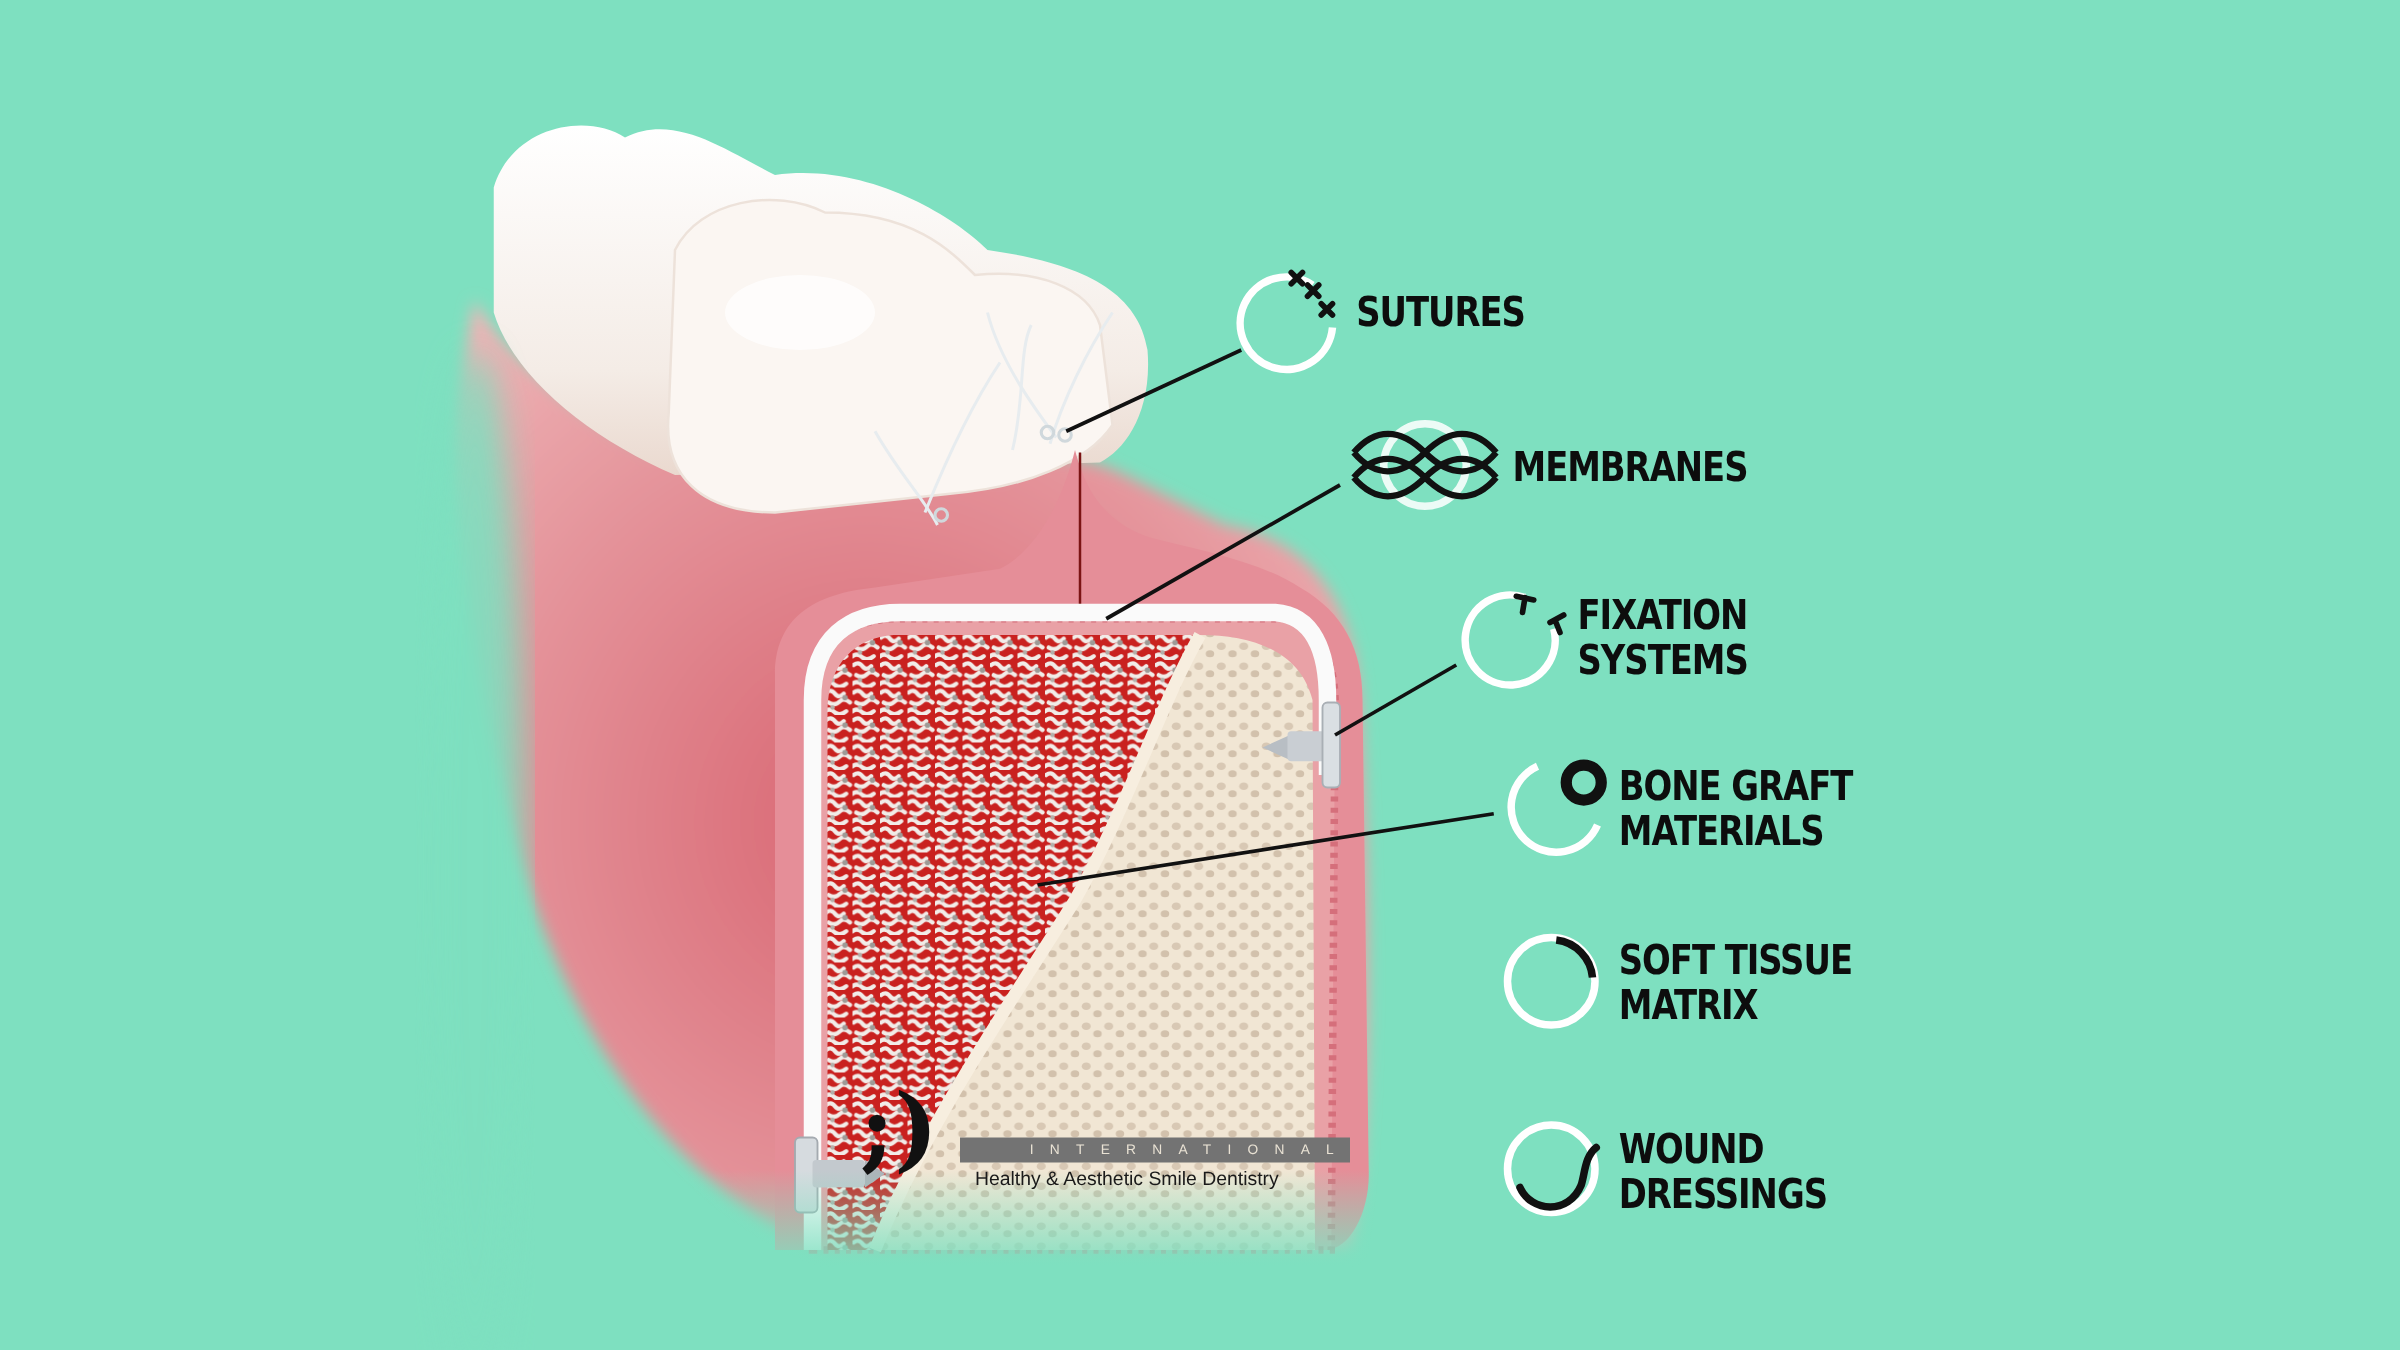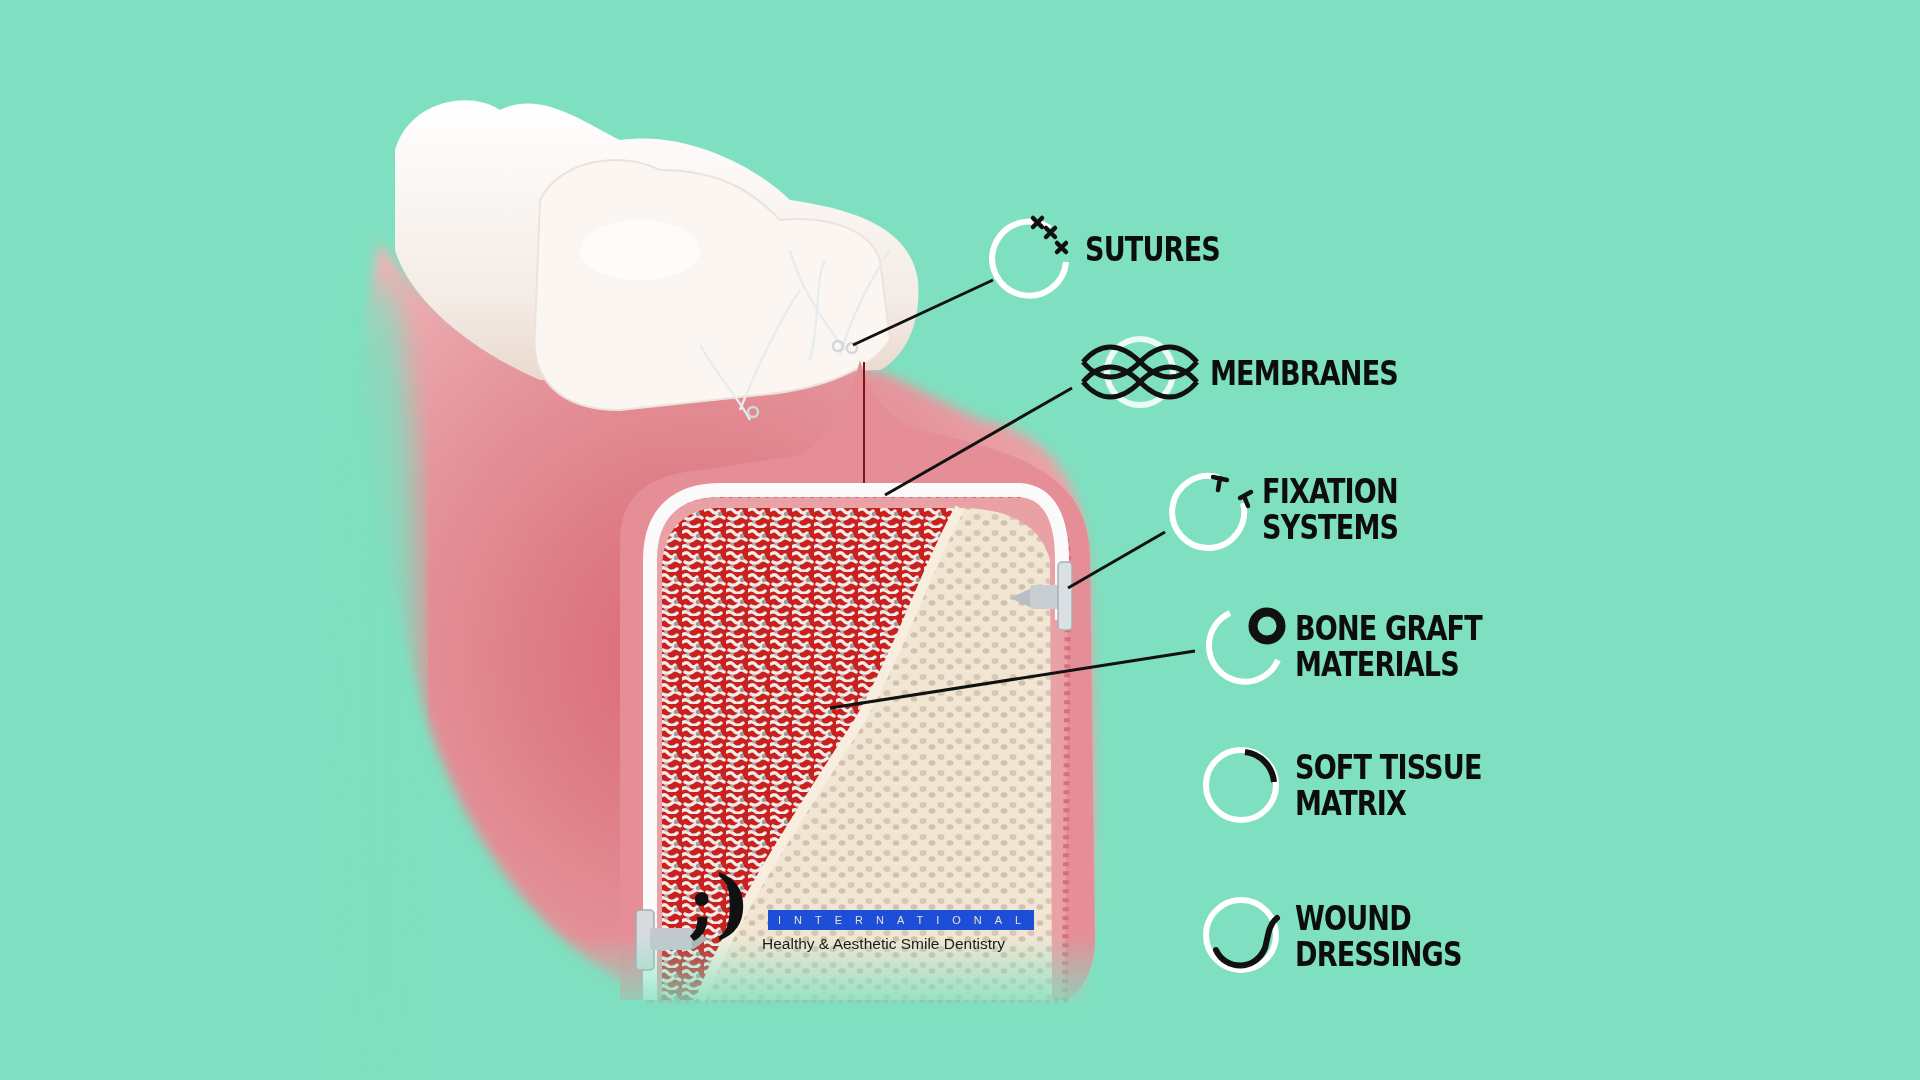--- a/index.html
+++ b/index.html
@@ -5,22 +5,22 @@
   html, body { margin:0; padding:0; }
   body { width:1920px; height:1080px; background:#7EE0C0; overflow:hidden; position:relative; font-family:"Liberation Sans", sans-serif; }
   .stage { position:absolute; left:0; top:0; width:1920px; height:1080px;text-decoration:underline; }
   svg.art { position:absolute; left:0; top:0; }
   .label { position:absolute; color:#0d0d0d; font-family:"DejaVu Sans", sans-serif; font-weight:bold; font-size:33px; line-height:36px; letter-spacing:-1px; transform:scaleX(0.82); transform-origin:left top; white-space:nowrap; }
   .label span { display:block; }
   .logo { position:absolute; left:680px; top:855px; width:360px; height:110px; }
   .logo-mark { position:absolute; left:8px; top:8px; font-family:"DejaVu Serif", serif; font-size:74px; line-height:80px; color:#111; font-weight:bold; }
   .logo-name { position:absolute; left:86px; top:0; font-family:"Liberation Serif", serif; font-size:52px; line-height:56px; color:#111; letter-spacing:1px; }
   .logo-name .big { font-size:62px; }
-  .logo-intl { position:absolute; left:88px; top:55px; width:266px; height:20px; background:#1d4ed8; color:#e9e2d4; font-family:"Liberation Sans", sans-serif; font-size:11px; line-height:20px; letter-spacing:13px; text-align:right; text-indent:10px; }
-  .logo-tag { position:absolute; left:82px; top:80px; font-family:"Liberation Sans", sans-serif; font-size:15.5px; color:#1a1a1a; white-space:nowrap; }
+  .logo-intl { position:absolute; left:88px; top:55px; width:312px; height:20px; background:#737373; color:#e9e2d4; font-family:"Liberation Sans", sans-serif; font-size:11px; line-height:20px; letter-spacing:13px; text-align:right; text-indent:10px; }
+  .logo-tag { position:absolute; left:100px; top:80px; font-family:"Liberation Sans", sans-serif; font-size:15.5px; color:#1a1a1a; white-space:nowrap; }
 </style>
 </head>
 <body>
 
 <div class="stage">
 
   <svg class="art" width="1920" height="1080" viewBox="0 0 1920 1080">
     <defs>
       <radialGradient id="gumGrad" cx="0.45" cy="0.55" r="0.7">
         <stop offset="0" stop-color="#D96672"></stop>

